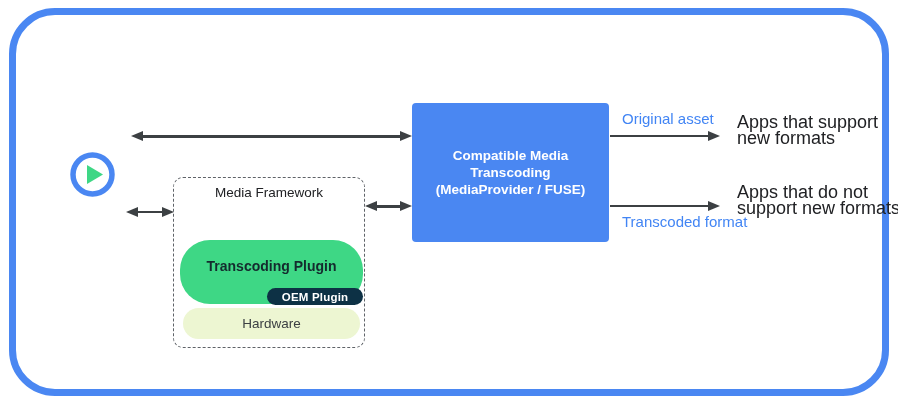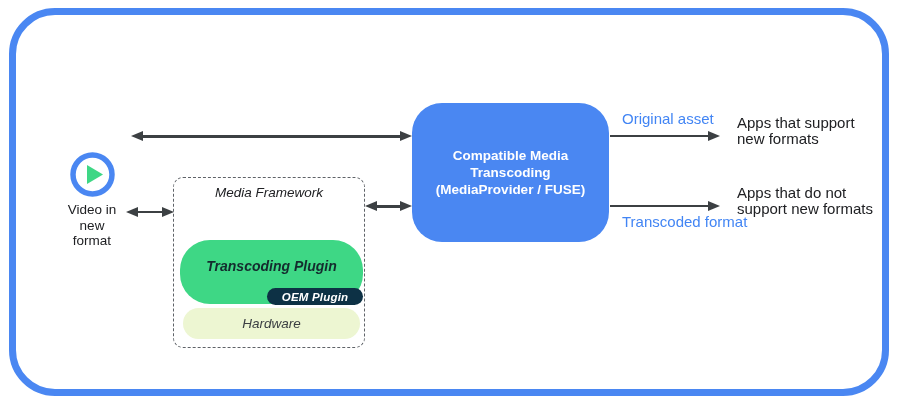--- a/index.html
+++ b/index.html
@@ -31,21 +31,21 @@
 
   
   .video-label{
     left:46px;top:202px;width:92px;text-align:center;
     font-size:13.5px;line-height:15.5px;color:var(--text-dark);
   }
 
   
   .framework{
     left:173px;top:177px;width:192px;height:171px;
-    border:1.5px dashed #5f6368;border-radius:10px;box-sizing:border-box;font-style:italic;
+    border:1.5px dashed #5f6368;border-radius:10px;box-sizing:border-box;
   }
   .fw-title{
     left:0;top:7px;width:100%;text-align:center;
     font-size:13.5px;color:var(--text-dark);
   }
   .pill-api{
     left:8px;top:30px;width:178px;height:25px;border-radius:13px;
     background:var(--green);display:flex;align-items:center;justify-content:center;
     font-size:13.5px;font-weight:bold;color:#142b2e;
   }
@@ -61,21 +61,21 @@
     font-size:11.5px;font-weight:bold;color:#ffffff;letter-spacing:.2px;
   }
   .box-hardware{
     left:9px;top:130px;width:177px;height:31px;border-radius:16px;
     background:var(--pale-green);display:flex;align-items:center;justify-content:center;
     font-size:13.5px;color:#3c4043;
   }
 
   
   .bluebox{
-    left:412px;top:103px;width:197px;height:139px;border-radius:30px;
+    left:412px;top:103px;width:197px;height:139px;border-radius:4px;
     background:var(--box-blue);display:flex;align-items:center;justify-content:center;
     text-align:center;color:#fff;font-weight:bold;font-size:13.5px;line-height:17px;
   }
 
   
   .arrow{height:13px;}
   .arrow .line{position:absolute;top:5.5px;height:2.5px;background:var(--arrow);}
   .arrow .ah{position:absolute;top:1.5px;width:0;height:0;border-style:solid;}
   .arrow .ah-l{left:0;border-width:5px 12px 5px 0;border-color:transparent var(--arrow) transparent transparent;}
   .arrow .ah-r{right:0;border-width:5px 0 5px 12px;border-color:transparent transparent transparent var(--arrow);}
@@ -85,41 +85,38 @@
   .a-top{left:131px;top:129.5px;width:281px;}
   .a-video-fw{left:126px;top:205px;width:48px;}
   .a-fw-blue{left:365px;top:199.5px;width:47px;}
   .a-original{left:610px;top:129px;width:110px;}
   .a-transcoded{left:610px;top:199px;width:110px;}
 
   
   .asset-label{font-size:15px;color:var(--label-blue);}
   .lbl-original{left:622px;top:110px;}
   .lbl-transcoded{left:622px;top:213px;}
-  .apps-label{font-size:15px;line-height:15.5px;color:var(--text-dark);}
+  .apps-label{font-size:18px;line-height:15.5px;color:var(--text-dark);}
   .lbl-apps-support{left:737px;top:115px;width:160px;}
   .lbl-apps-nosupport{left:737px;top:185px;width:170px;}
 </style>
 </head>
 <body>
 
 <div id="canvas">
 
   <div class="abs frame"></div>
 
   <div class="abs play">
     <svg width="45" height="45" viewBox="0 0 45 45">
       <circle cx="22.5" cy="22.5" r="19.5" fill="#ffffff" stroke="var(--frame-blue)" stroke-width="5.5"></circle>
       <polygon points="17,13 33,22.5 17,32" fill="var(--green)"></polygon>
     </svg>
   </div>
 
-  <div class="abs video-label preline">Video in
-new
-format</div>
 
   <div class="abs arrow double a-top">
     <div class="line"></div>
     <div class="ah ah-l"></div>
     <div class="ah ah-r"></div>
   </div>
 
   <div class="abs arrow double a-video-fw">
     <div class="line"></div>
     <div class="ah ah-l"></div>

